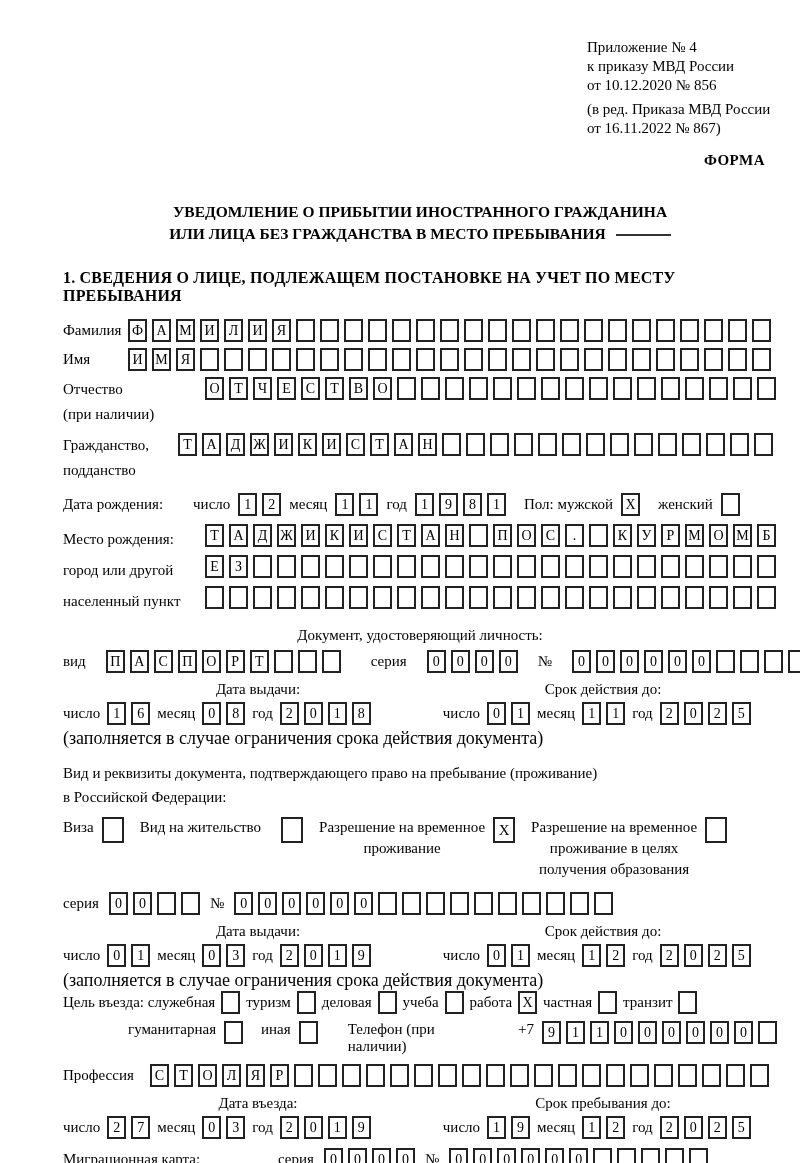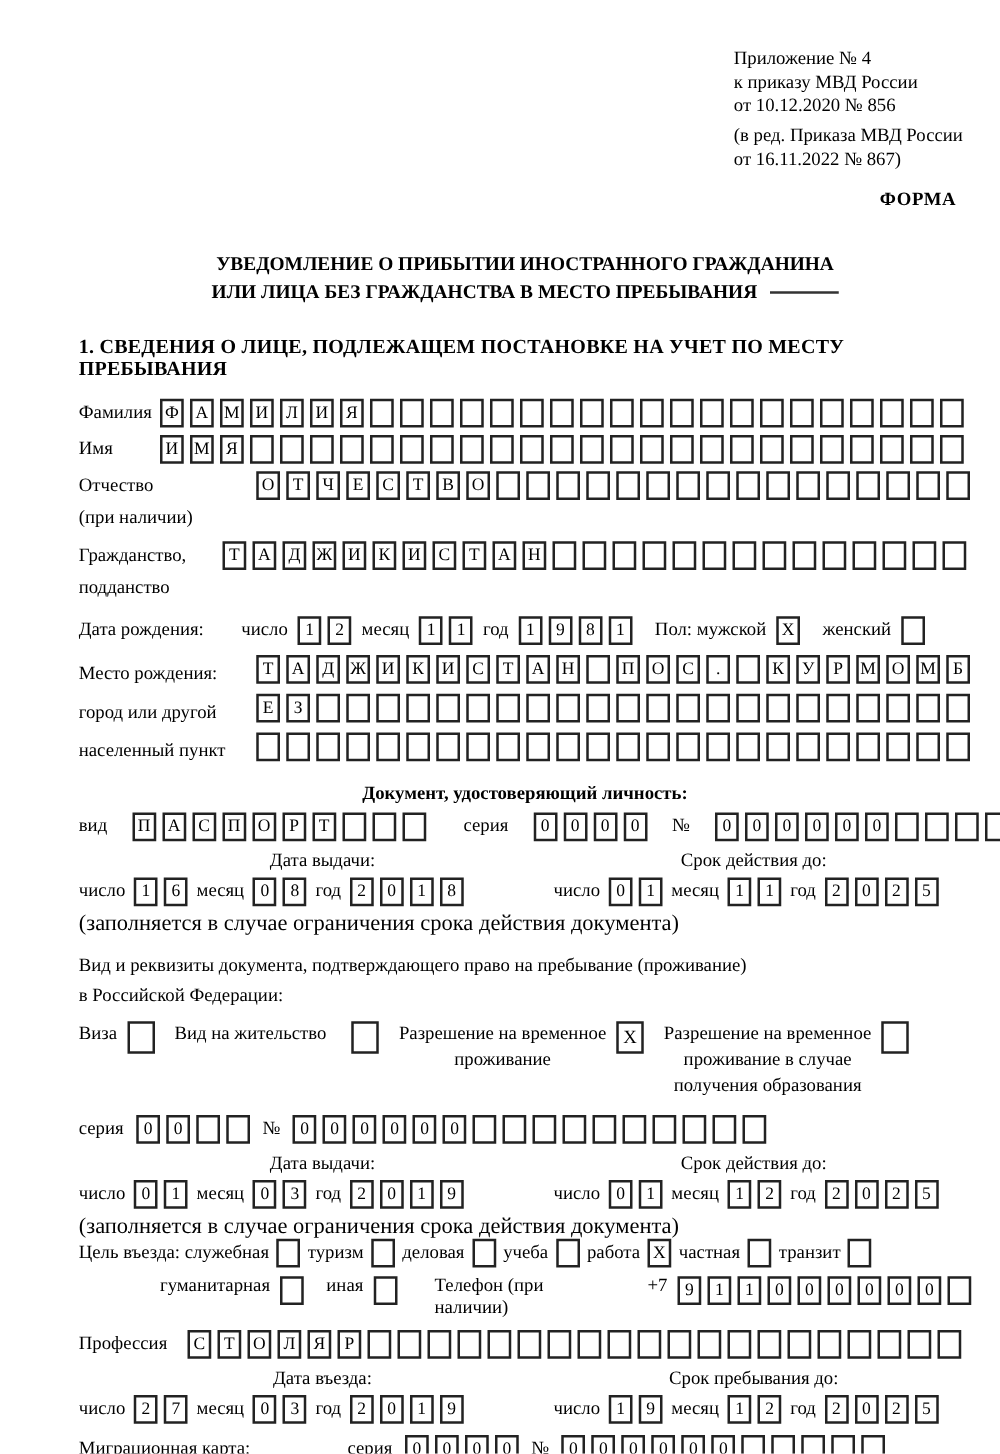--- a/index.html
+++ b/index.html
@@ -19,21 +19,21 @@
   .lbl2{display:flex;flex-direction:column;line-height:25px;}
   .w65{width:65px;}.w142{width:142px;}.w115{width:115px;}.w87{width:87px;}
   .cells{display:flex;gap:5px;flex:none;}
   .cell{flex:none;width:19px;height:23px;border:2px solid #222;box-sizing:border-box;
         display:flex;align-items:center;justify-content:center;
         font-size:14px;line-height:1;background:#fff;}
   .cbox{flex:none;width:19px;height:23px;border:2px solid #222;box-sizing:border-box;
         display:flex;align-items:center;justify-content:center;font-size:14px;}
   .cbox.lg{width:22px;height:26px;font-size:15px;}
   .stack{display:flex;flex-direction:column;gap:8px;}
-  .center-bold{font-weight:bold;text-align:center;margin-top:10px;}
+  .center-bold{font-weight:normal;text-align:center;margin-top:10px;}
   .cap-row{display:flex;margin-top:8px;}
   .cap-left{width:390px;text-align:center;}
   .cap-right{width:300px;text-align:center;}
   .dgroup{display:flex;align-items:center;gap:7px;}
   .dspacer{width:72px;flex:none;}
   .note{font-size:18px;text-align:left;margin-top:3px;}
   .caption-l{margin-top:12px;line-height:24px;}
   .cbx-row{display:flex;align-items:flex-start;margin-top:8px;gap:16px;}
   .cbx-item{display:flex;align-items:flex-start;gap:8px;}
   .cbx-item .txt{text-align:center;line-height:21px;}
@@ -414,21 +414,21 @@
     <span class="cbx-item">
       <span class="txt">
         <span>Разрешение на временное</span><br>
         <span>проживание</span>
       </span>
       <span class="cbox lg">X</span>
     </span>
     <span class="cbx-item">
       <span class="txt">
         <span>Разрешение на временное</span><br>
-        <span>проживание в случае</span><br>
+        <span>проживание в целях</span><br>
         <span>получения образования</span>
       </span>
       <span class="cbox lg"></span>
     </span>
   </div>
 
   <div class="row" style="margin-top:12px;gap:10px;">
     <span>серия</span>
     <span class="cells">
         <span class="cell">0</span>

